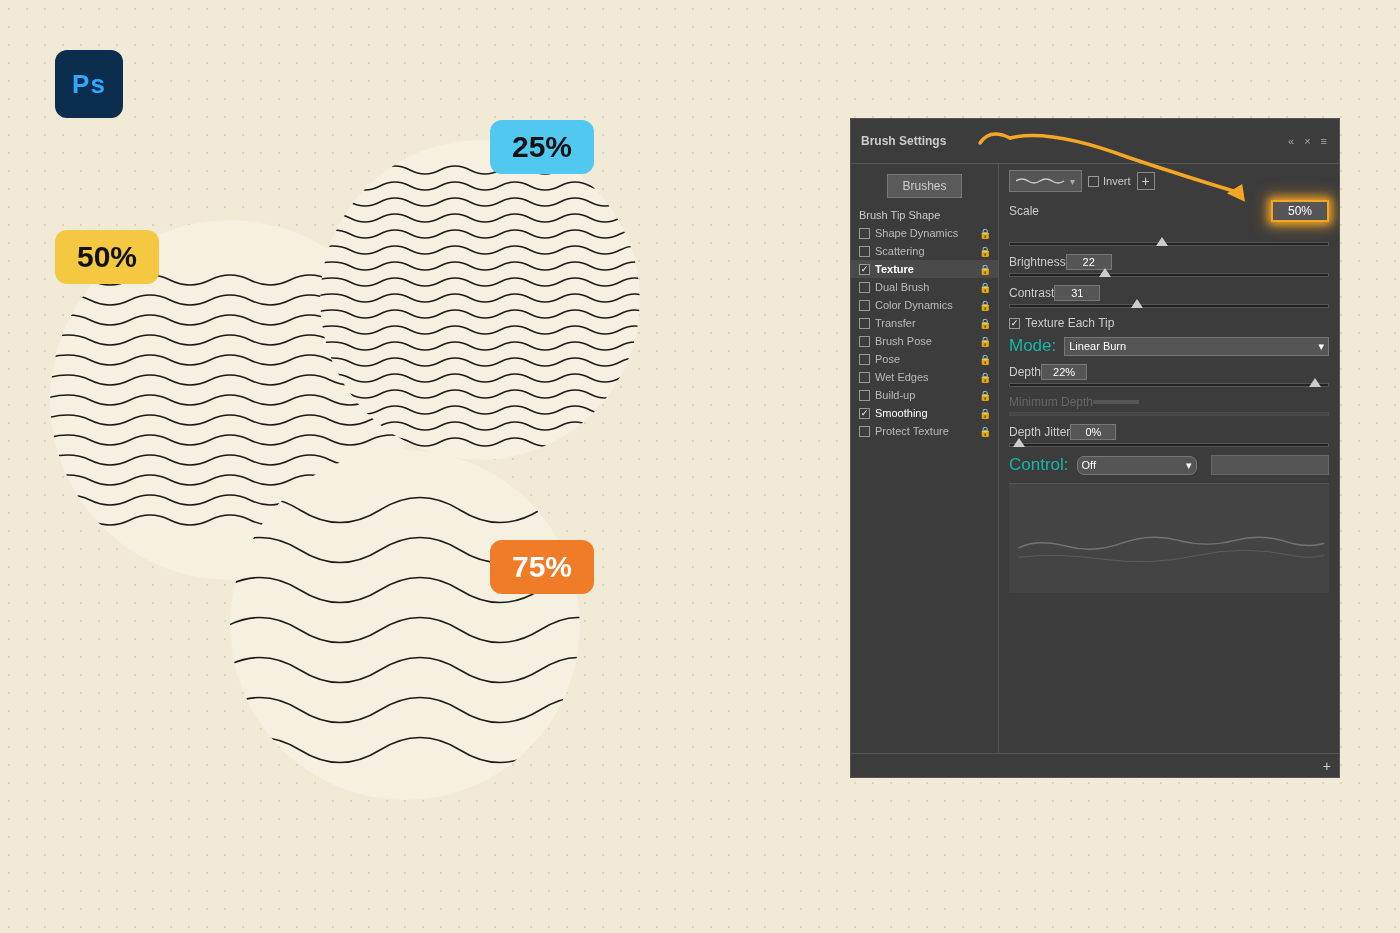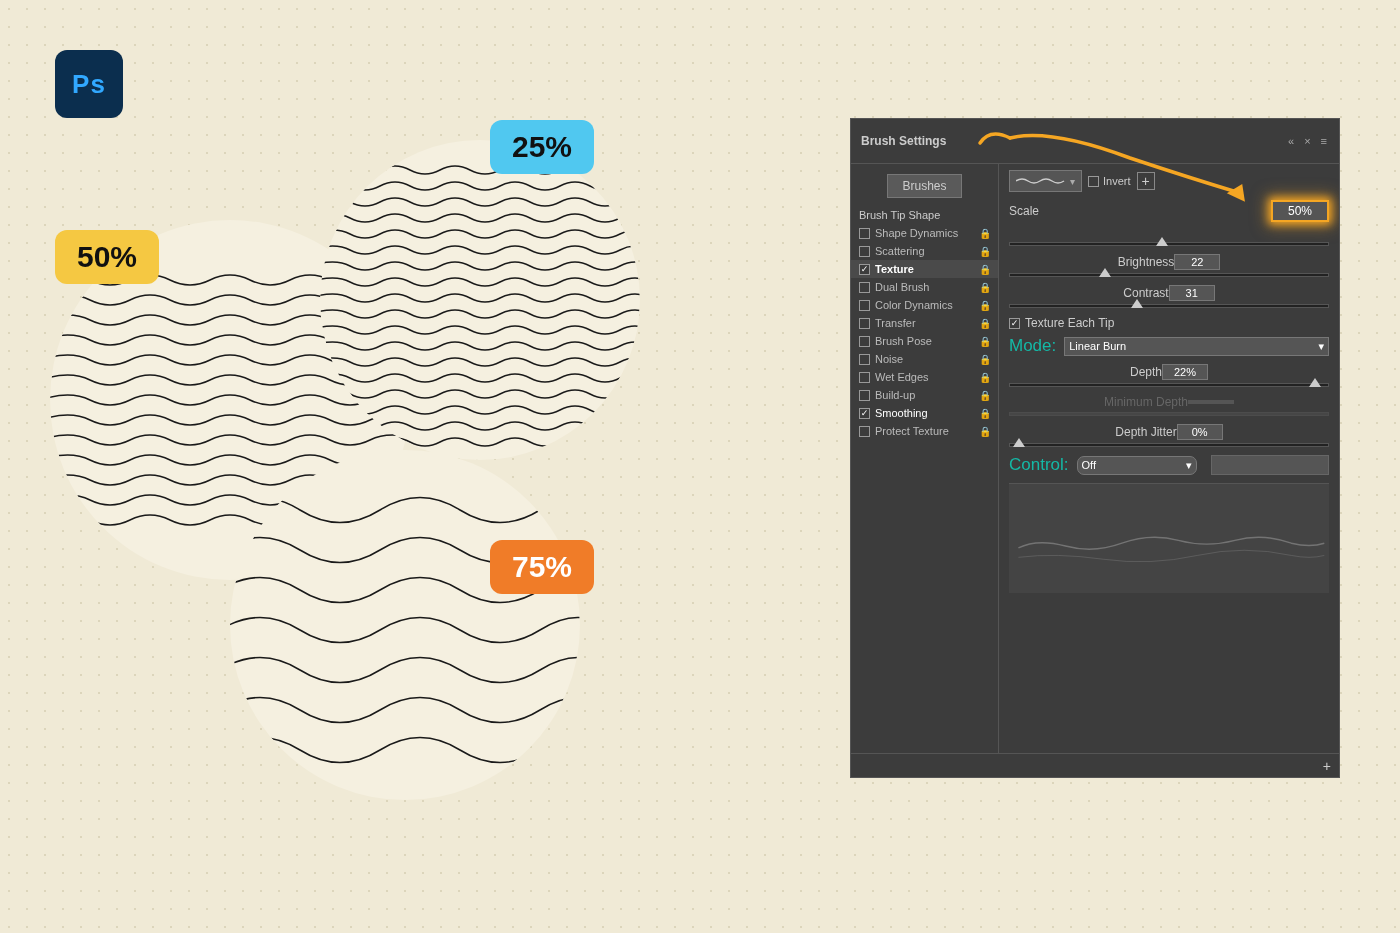--- a/index.html
+++ b/index.html
@@ -356,21 +356,21 @@
       border-left: 6px solid transparent;
       border-right: 6px solid transparent;
       border-bottom: 9px solid #ccc;
       position: absolute;
       bottom: -1px;
     }
 
     .param-row {
       display: flex;
       align-items: center;
-      justify-content: center;
+      justify-content: flex-start;
       margin-bottom: 3px;
     }
 
     .param-label {
       color: #ccc;
       font-size: 12px;
     }
 
     .param-value {
       background: #555;
@@ -642,21 +642,21 @@
         <div class="sidebar-item-left">
           <div class="cb"></div>
           <span>Brush Pose</span>
         </div>
         <span class="lock-icon">🔒</span>
       </div>
 
       <div class="sidebar-item">
         <div class="sidebar-item-left">
           <div class="cb"></div>
-          <span>Noise</span>
+          <span>Pose</span>
         </div>
         <span class="lock-icon">🔒</span>
       </div>
 
       <div class="sidebar-item">
         <div class="sidebar-item-left">
           <div class="cb"></div>
           <span>Wet Edges</span>
         </div>
         <span class="lock-icon">🔒</span>

